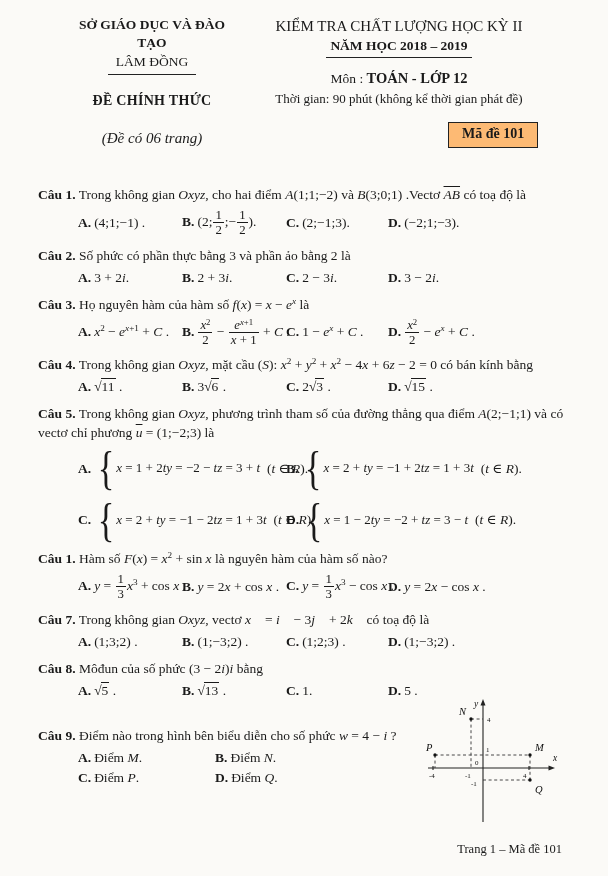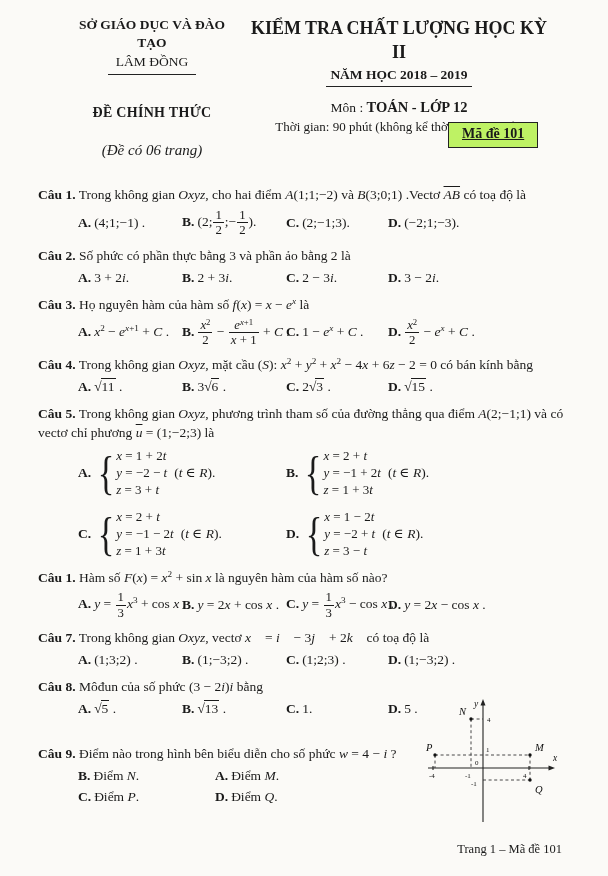--- a/index.html
+++ b/index.html
@@ -12,33 +12,33 @@
   .page{padding:16px 22px 0 38px;position:relative;height:100%;box-sizing:border-box}
   .bold{font-weight:bold}
   .ital{}
 
   
   .header{position:relative;display:flex;align-items:flex-start;height:150px}
   .h-left{width:176px;margin-left:26px;text-align:center}
   .h-dept{font-weight:bold;font-size:13.5px}
   .h-prov-wrap{margin-top:1px}
   .h-prov{font-weight:normal;font-size:13.5px;display:inline-block;border-bottom:1.4px solid #222;padding:0 8px 2px}
-  .h-official{font-weight:bold;font-size:14px;margin-top:29px;letter-spacing:.3px}
+  .h-official{font-weight:bold;font-size:14px;margin-top:17px;letter-spacing:.3px}
   .h-note{font-style:italic;font-size:15px;margin-top:17px}
   .h-right{width:306px;margin-left:6px;text-align:center}
-  .h-title{font-weight:bold;font-size:18px}
+  .h-title{font-weight:normal;font-size:15px}
   .h-year-wrap{margin-top:1px}
   .h-year{font-weight:bold;font-size:13.5px;display:inline-block;border-bottom:1.4px solid #222;padding:0 4px 2px}
   .h-subject{margin-top:11px;font-size:13.5px}
   .h-subject .bold{font-size:14.5px}
   .h-time{font-size:13px;margin-top:1px}
   .code-box{
     position:absolute;left:410px;top:106px;
     border:1.6px solid #222;padding:2px 13px 3px;
-    font-weight:bold;font-size:14px;background:#bef264;text-decoration:underline;
+    font-weight:bold;font-size:14px;background:#fdba74;
   }
 
   
   .questions{margin-top:20px}
   .q{margin-top:9px}
   .qlabel{font-weight:bold}
   .stem{line-height:1.4}
   .opts{display:grid;margin-top:3px;align-items:center}
   .opts4{grid-template-columns:104px 104px 102px auto;padding-left:40px}
   .opt{white-space:nowrap}
@@ -51,21 +51,21 @@
   .frac .den{border-top:1.2px solid #1a1a1a;padding:0 2px}
   .sqrt{white-space:nowrap}
   .sqrt .rad{letter-spacing:-1px}
   .sqrt .radi{border-top:1.2px solid #1a1a1a;padding:0 1px}
   .ovl{text-decoration:overline}
 
   
   .opts-sys{grid-template-columns:208px auto;padding-left:40px;row-gap:10px;margin-top:5px}
   .sys-opt{display:flex;align-items:center;white-space:nowrap}
   .brace{font-size:46px;font-weight:400;line-height:.9;transform:scaleX(.75);display:inline-block;margin:0 -1px 0 1px}
-  .lines{display:inline-flex;flex-direction:column}
+  .lines{display:inline-flex;flex-direction:row}
   .ln{display:block;line-height:1.3;font-size:13px}
   .suffix{margin-left:7px}
 
   
   .q9{margin-top:27px}
   .q9 .stem{padding-right:168px}
   .opts2{grid-template-columns:137px auto;padding-left:40px;max-width:330px;row-gap:2px}
 
   
   .figure{position:absolute;left:424px;top:692px;width:140px;height:140px}
@@ -237,22 +237,22 @@
         <span class="opt"><span class="olabel">A.</span><span><span class="sqrt"><span class="rad">√</span><span class="radi">5</span></span> .</span></span>
         <span class="opt"><span class="olabel">B.</span><span><span class="sqrt"><span class="rad">√</span><span class="radi">13</span></span> .</span></span>
         <span class="opt"><span class="olabel">C.</span><span>1.</span></span>
         <span class="opt"><span class="olabel">D.</span><span>5 .</span></span>
       </div>
     </section>
 
     <section class="q q9">
       <div class="stem"><span class="qlabel">Câu 9.</span><span> Điểm nào trong hình bên biểu diễn cho số phức <i>w</i> = 4 − <i>i</i> ?</span></div>
       <div class="opts opts2">
+        <span class="opt"><span class="olabel">A.</span><span>Điểm <i>M</i>.</span></span>
         <span class="opt"><span class="olabel">B.</span><span>Điểm <i>N</i>.</span></span>
-        <span class="opt"><span class="olabel">A.</span><span>Điểm <i>M</i>.</span></span>
         <span class="opt"><span class="olabel">C.</span><span>Điểm <i>P</i>.</span></span>
         <span class="opt"><span class="olabel">D.</span><span>Điểm <i>Q</i>.</span></span>
       </div>
     </section>
 
   </main>
 
   <div class="figure">
     <svg width="140" height="140" viewBox="0 0 140 140">
       <g>

